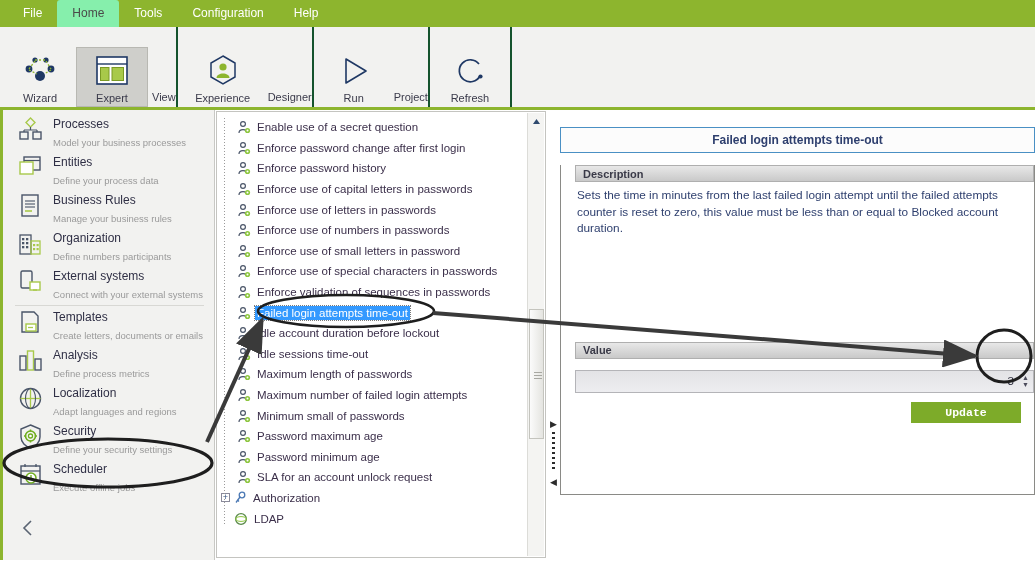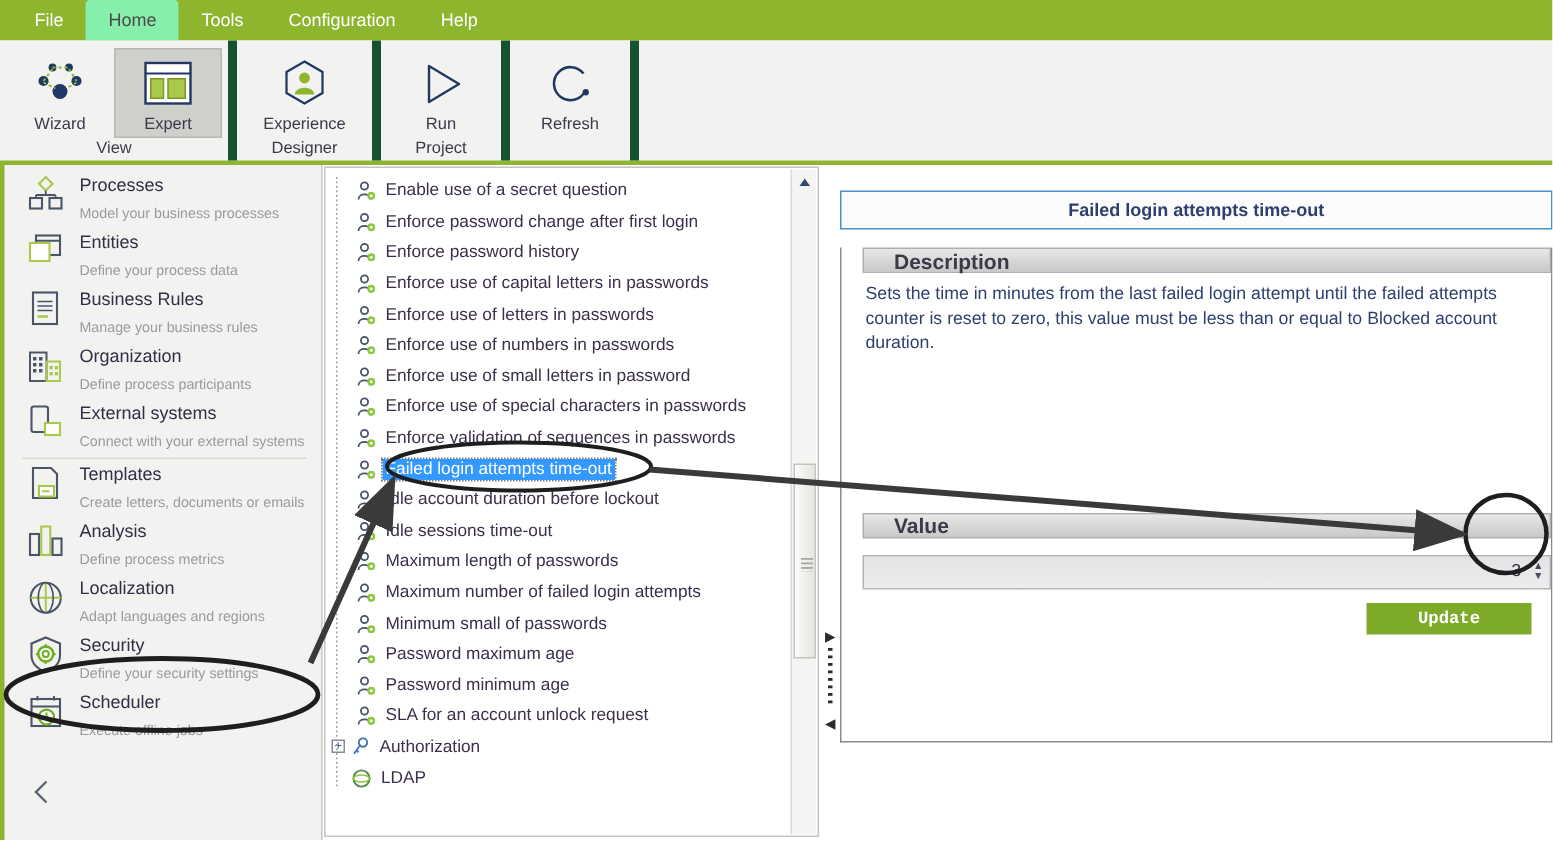--- a/index.html
+++ b/index.html
@@ -38,23 +38,24 @@
   
   #ribbon {
     height: 83px;
     background: #F2F2F0;
     border-bottom: 3px solid #8DB52E;
     display: flex;
     position: relative;
   }
   .ribbon-group {
     display: flex;
-    flex-direction: column;
-    border-right: 6px solid #14532d;
-    position: relative;
+    flex-direction: row;
+    border-right: 2px solid #14532d;
+    position: relative;
+    align-items: flex-end;
   }
   .ribbon-group-btns {
     display: flex;
     flex: 1;
     align-items: flex-start;
     padding: 5px 4px 0 4px;
   }
   .ribbon-group-label {
     height: 17px;
     font-size: 11px;
@@ -250,22 +251,22 @@
     font-size: 12px;
     font-weight: bold;
     color: #2E3F6E;
   }
   .section-header {
     height: 17px;
     background: linear-gradient(to bottom, #E8E8E8, #C9C9C9);
     border: 1px solid #AFAFAF;
     display: flex;
     align-items: center;
-    padding-left: 20px;
-    font-size: 14px;
+    padding-left: 7px;
+    font-size: 11px;
     font-weight: bold;
     color: #3a3a48;
     margin: 12px 0 0 14px;
   }
   #desc-text {
     font-size: 11.8px;
     color: #2E3F6E;
     line-height: 16.5px;
     padding: 5px 20px 0 16px;
   }
@@ -475,21 +476,21 @@
           <g fill="#A8C94A">
               <rect x="16" y="14" width="2.2" height="2.2"></rect>
               <rect x="19.5" y="14" width="2.2" height="2.2"></rect>
               <rect x="16" y="18" width="2.2" height="2.2"></rect>
               <rect x="19.5" y="18" width="2.2" height="2.2"></rect>
             </g>
         </svg>
       </span>
       <span class="nav-text">
         <span class="nav-title">Organization</span><br>
-        <span class="nav-sub">Define process participants</span>
+        <span class="nav-sub">Define numbers participants</span>
       </span>
     </div>
 
     <div class="nav-item">
       <span class="nav-icon">
         <svg width="27" height="27" viewBox="0 0 27 27">
           <rect x="4" y="3" width="11" height="17" rx="1.5" fill="none" stroke="#4A5568" stroke-width="1.4"></rect>
           <rect x="13" y="14" width="10" height="8" fill="#ffffff" stroke="#A8C94A" stroke-width="1.4"></rect>
           <line x1="16" y1="22" x2="20" y2="22" stroke="#A8C94A" stroke-width="1.4"></line>
         </svg>

